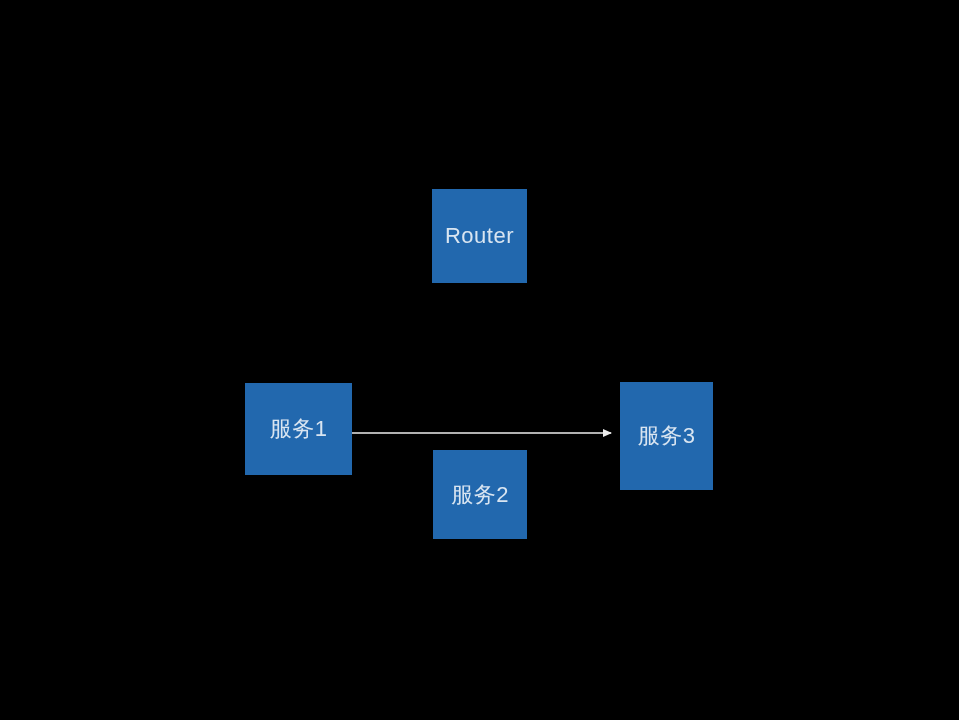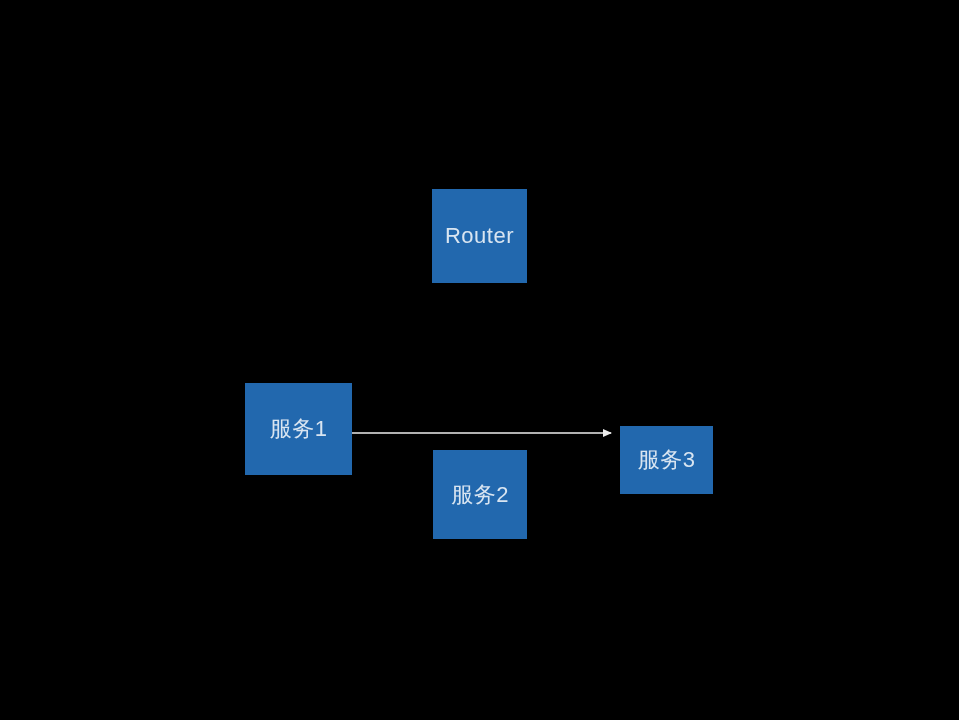--- a/index.html
+++ b/index.html
@@ -34,21 +34,21 @@
     align-items: center;
     justify-content: center;
     font-size: 22px;
     font-weight: 300;
     letter-spacing: 0.5px;
     text-align: center;
   }
   .node-router   { left: 432px; top: 189px; width: 95px; height: 94px; }
   .node-service1 { left: 245px; top: 383px; width: 107px; height: 92px; }
   .node-service2 { left: 433px; top: 450px; width: 94px; height: 89px; }
-  .node-service3 { left: 620px; top: 382px; width: 93px; height: 68px; margin-top: 44px; }
+  .node-service3 { left: 620px; top: 382px; width: 93px; height: 108px; }
 </style>
 </head>
 <body>
 
 <div class="canvas">
 
   <svg class="edges-layer" width="959" height="720" viewBox="0 0 959 720" xmlns="http://www.w3.org/2000/svg">
     <defs>
       <marker id="arrowhead" markerWidth="9" markerHeight="8" refX="8" refY="4" orient="auto" markerUnits="userSpaceOnUse">
         <path d="M0,0 L9,4 L0,8 Z" fill="var(--arrow)"></path>

